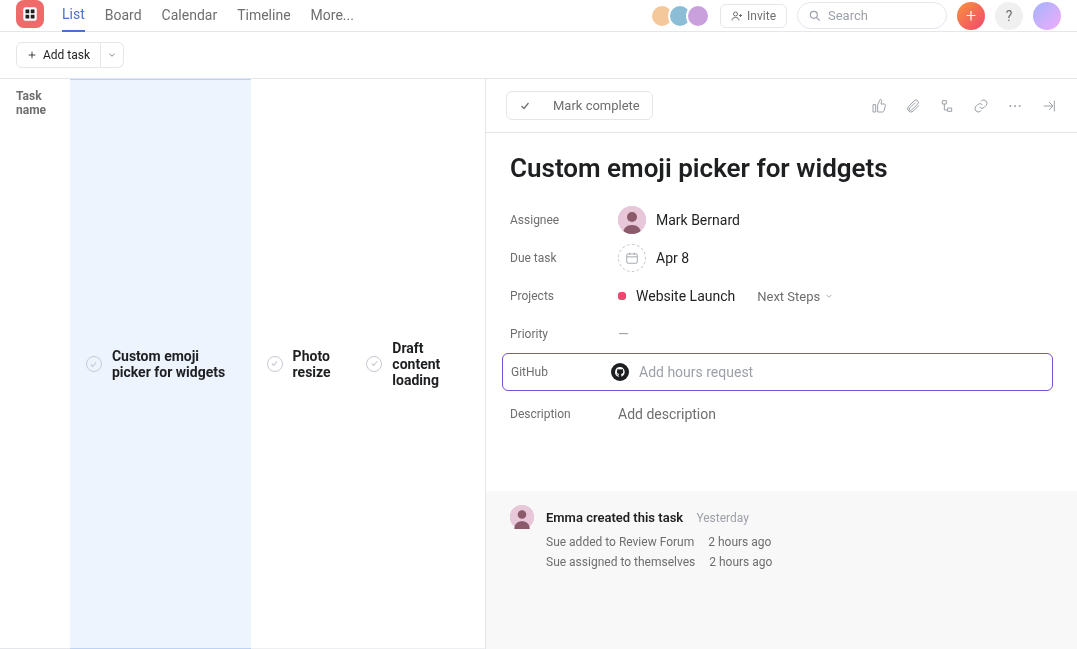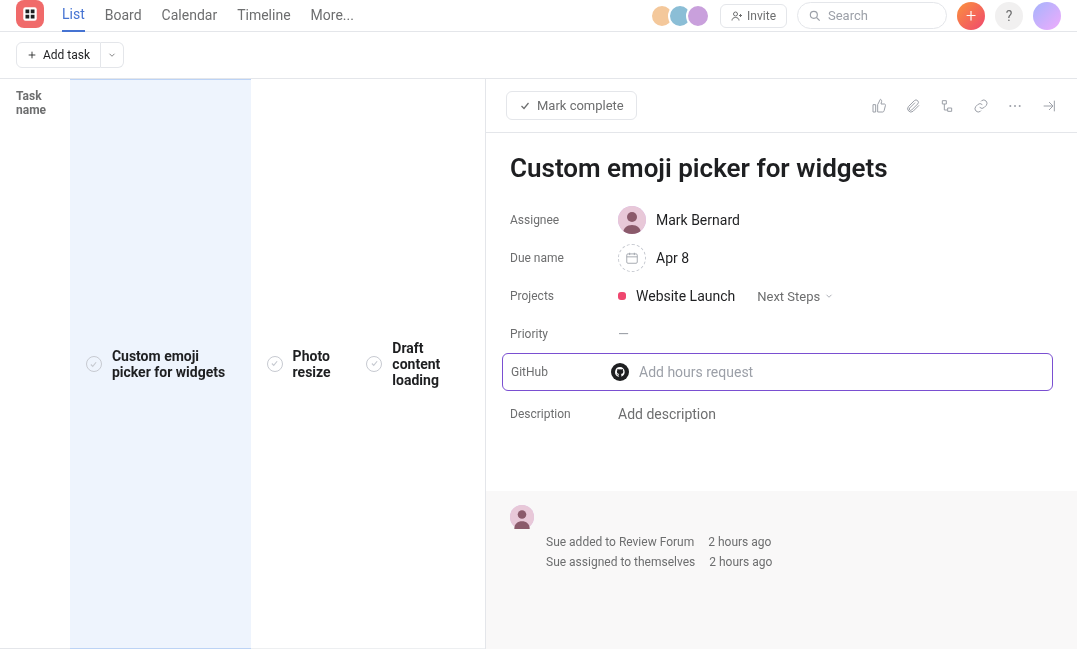--- a/index.html
+++ b/index.html
@@ -47,21 +47,21 @@
   .right{flex:1;border-left:1px solid var(--border);display:flex;flex-direction:column;min-width:0;}
 
   
   .col-header{padding:10px 16px;color:var(--muted);font-size:12px;border-bottom:1px solid var(--border);}
   .task-row{display:flex;align-items:center;gap:10px;padding:9px 16px;border-bottom:1px solid #edeff1;cursor:pointer;font-size:14px;}
   .task-row.selected{background:#eef4fd;border-top:1px solid #bcd3f5;border-bottom:1px solid #bcd3f5;}
   .check{width:16px;height:16px;border:1.5px solid #c7cad1;border-radius:50%;display:flex;align-items:center;justify-content:center;flex-shrink:0;}
 
   
   .detail-top{display:flex;align-items:center;padding:12px 20px;border-bottom:1px solid var(--border);}
-  .mark-complete{border:1px solid var(--border);background:#fff;border-radius:6px;padding:6px 12px;font-size:13px;color:var(--muted);display:flex;align-items:center;gap:6px;cursor:pointer;}
+  .mark-complete{border:1px solid var(--border);background:#fff;border-radius:6px;padding:6px 12px;font-size:13px;color:var(--muted);display:flex;align-items:center;gap:22px;cursor:pointer;}
   .detail-icons{margin-left:auto;display:flex;gap:18px;align-items:center;color:var(--muted2);}
   .detail-icons span{cursor:pointer;display:flex;}
 
   .detail-body{padding:16px 24px 8px;overflow:auto;flex:1;min-height:0;}
   .task-title{font-size:26px;font-weight:600;margin:4px 0 18px;}
 
   .field{display:flex;align-items:center;min-height:38px;}
   .field-label{width:108px;color:var(--muted);font-size:12px;}
   .field-val{display:flex;align-items:center;gap:10px;font-size:14px;}
   .assignee-av{width:28px;height:28px;border-radius:50%;background:#d9b8e8;overflow:hidden;display:flex;align-items:center;justify-content:center;}
@@ -239,21 +239,21 @@
                 <circle cx="14" cy="14" r="14" fill="#e8c8d8"></circle>
                 <circle cx="14" cy="11" r="5" fill="#8b5a6b"></circle>
                 <path d="M5 28c0-6 4-9 9-9s9 3 9 9" fill="#8b5a6b"></path>
               </svg>
           </span>
           <span>Mark Bernard</span>
         </div>
       </div>
 
       <div class="field">
-        <div class="field-label">Due name</div>
+        <div class="field-label">Due task</div>
         <div class="field-val">
           <span class="cal-ic">
             <svg width="14" height="14" viewBox="0 0 24 24">
                 <rect x="3" y="5" width="18" height="16" rx="2" fill="none" stroke="#9ca0a8" stroke-width="1.5"></rect>
                 <path d="M3 10h18M8 3v4M16 3v4" stroke="#9ca0a8" stroke-width="1.5"></path>
               </svg>
           </span>
           <span>Apr 8</span>
         </div>
       </div>
@@ -299,20 +299,25 @@
 
     <div class="activity">
       <div class="act-row">
         <div class="act-av">
           <svg width="24" height="24" viewBox="0 0 28 28">
               <circle cx="14" cy="14" r="14" fill="#e8c8d8"></circle>
               <circle cx="14" cy="11" r="5" fill="#8b5a6b"></circle>
               <path d="M5 28c0-6 4-9 9-9s9 3 9 9" fill="#8b5a6b"></path>
             </svg>
         </div>
+        <div class="act-main">
+          <b>Emma</b>
+          <b> <span>created this task</span></b>
+          <span class="act-time">Yesterday</span>
+        </div>
       </div>
       <div class="act-sub">
         <span>Sue added to Review Forum</span>
         <span>2 hours ago</span>
       </div>
       <div class="act-sub">
         <span>Sue assigned to themselves</span>
         <span>2 hours ago</span>
       </div>
     </div>

